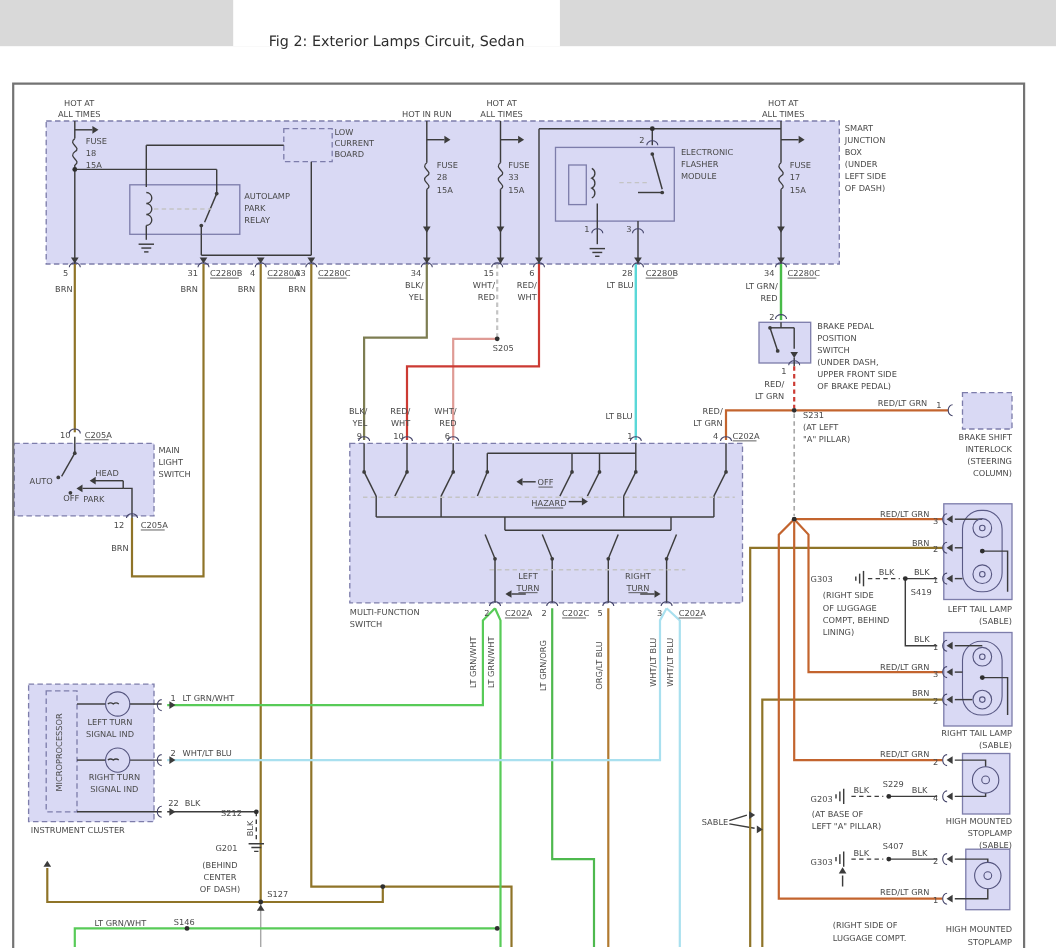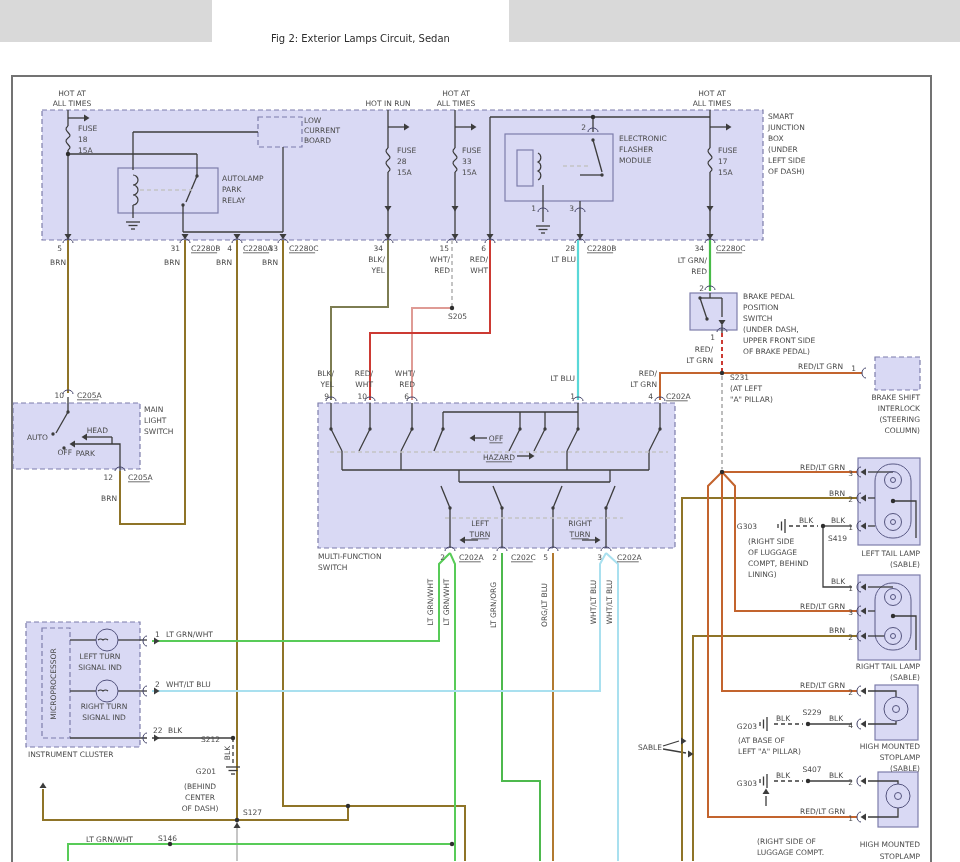--- a/index.html
+++ b/index.html
@@ -1,21 +1,21 @@
 <!DOCTYPE html>
 <html><head>
 <meta charset="utf-8">
 <style>
   html,body{margin:0;padding:0;background:#fff;}
   .stage{position:relative;width:960px;height:862px;background:#fff;overflow:hidden;
          font-family:"DejaVu Sans","Liberation Sans",sans-serif;}
   .titlebar{position:absolute;left:0;top:0;width:960px;height:42px;background:#d9d9d9;}
   .titlebox{position:absolute;left:212px;top:0;width:297px;height:42px;background:#ffffff;
             display:flex;align-items:center;justify-content:center;}
-  .titletext{font-size:10px;color:#2d2d2d;white-space:nowrap;margin-top:34px;}
+  .titletext{font-size:13px;color:#2d2d2d;white-space:nowrap;margin-top:34px;}
   svg{position:absolute;left:0;top:0;}
   svg text{font-family:"DejaVu Sans","Liberation Sans",sans-serif;fill:#4a4a4a;}
 </style>
 </head>
 <body>
 
 <div class="stage">
   <svg id="schematic" width="960" height="862" viewBox="0 0 960 862">
       <rect x="42" y="110" width="721" height="130" fill="#d9d9f4" stroke="#7d7dab" stroke-width="1.2" stroke-dasharray="5,3"></rect>
       <rect x="258" y="117" width="44" height="30" fill="#d9d9f4" stroke="#7d7dab" stroke-width="1.2" stroke-dasharray="5,3"></rect>

